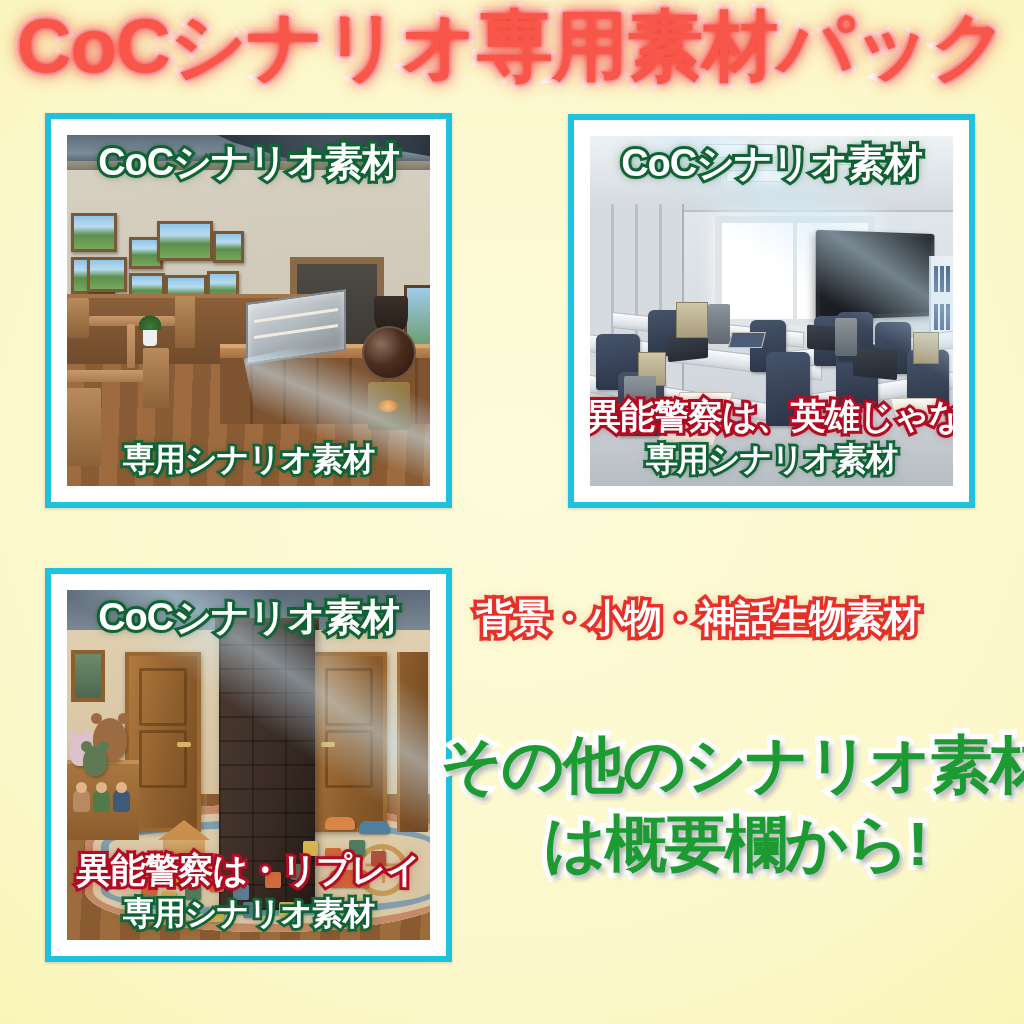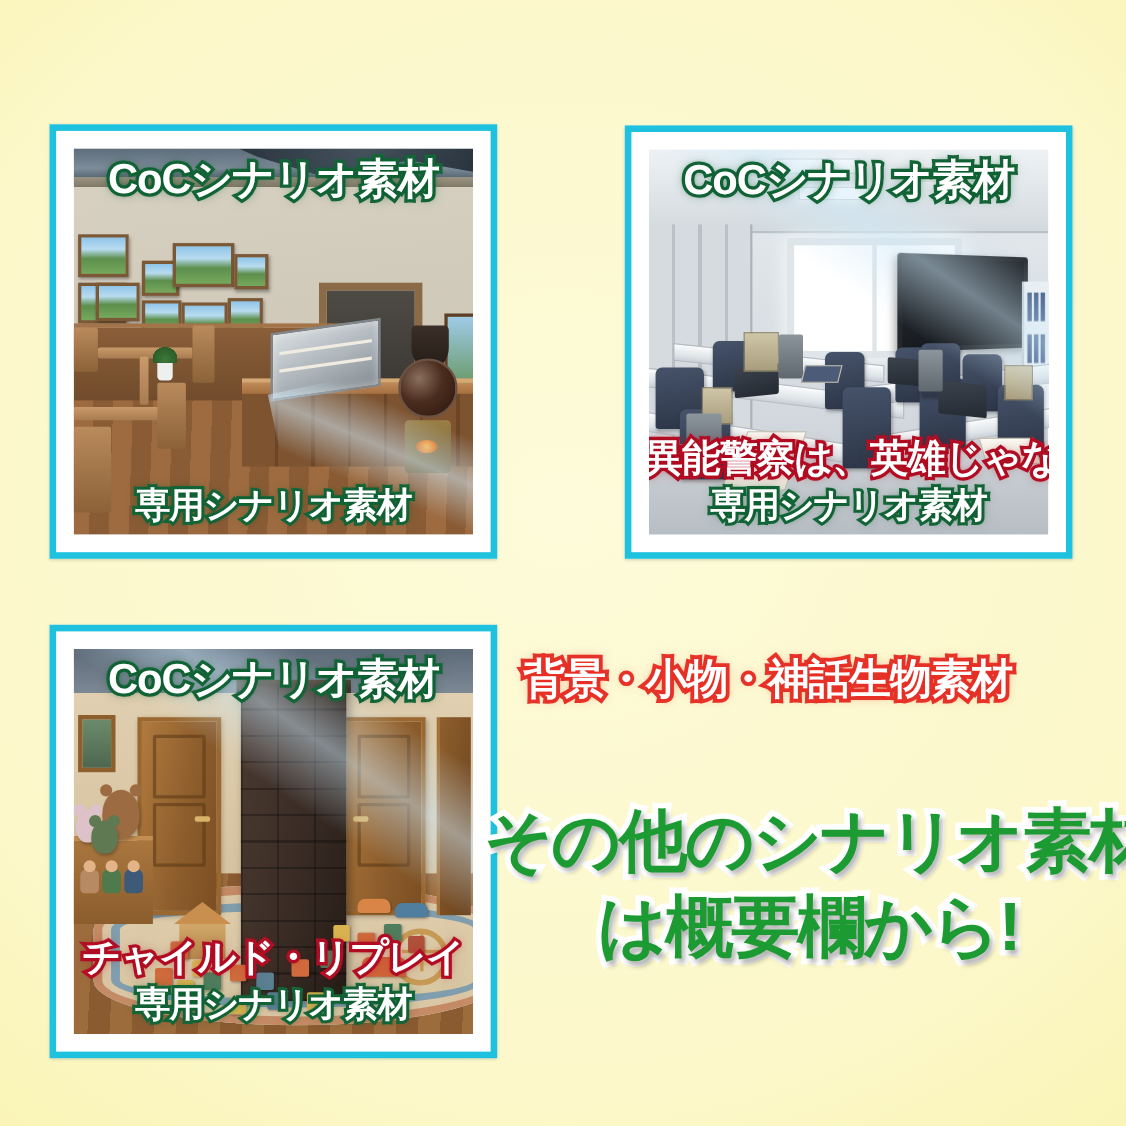--- a/index.html
+++ b/index.html
@@ -465,20 +465,21 @@
     line-height: 1.28;
     letter-spacing: -2px;
     white-space: nowrap;
   }
 </style>
 </head>
 <body>
 
 <div id="poster">
 
+  <div class="main-title">CoCシナリオ専用素材パック</div>
 
   <div class="card" id="card-coffee">
     <div class="card-inner">
       <div class="scene">
         <div class="cf-wall"></div>
         <div class="cf-ceiling"></div>
         <div class="cf-ceil-crack"></div>
         <div class="cf-crown"></div>
 
         <div class="cf-frame" style="left:4px;  top:78px;  width:40px; height:33px;">
@@ -671,21 +672,21 @@
         <div class="ch-block" style="left:258px; bottom:76px; width:16px; height:16px; background:#cf6b3c;"></div>
         <div class="ch-block" style="left:282px; bottom:84px; width:16px; height:16px; background:#4f7e5e;"></div>
         <div class="ch-block" style="left:304px; bottom:74px; width:15px; height:15px; background:#b04f3a;"></div>
         <div class="ch-block" style="left:64px;  bottom:22px; width:16px; height:16px; background:#cf6b3c;"></div>
         <div class="ch-block" style="left:142px; bottom:18px; width:15px; height:15px; background:#d8b450;"></div>
         <div class="ch-block" style="left:176px; bottom:22px; width:16px; height:16px; background:#5b7f93;"></div>
         <div class="ch-block" style="left:212px; bottom:22px; width:16px; height:16px; background:#d8b450;"></div>
         <div class="scene-shine"></div>
       </div>
       <div class="card-header">CoCシナリオ素材</div>
-      <div class="card-title">チャイルド・リプレイ</div>
+      <div class="card-title">異能警察は・リプレイ</div>
       <div class="card-sub">専用シナリオ素材</div>
     </div>
   </div>
 
   <div class="rc-block">
     <div class="rc-line-red">背景・小物・神話生物素材</div>
   </div>
 
   <div class="rc-big">
     <div>その他のシナリオ素材</div>

